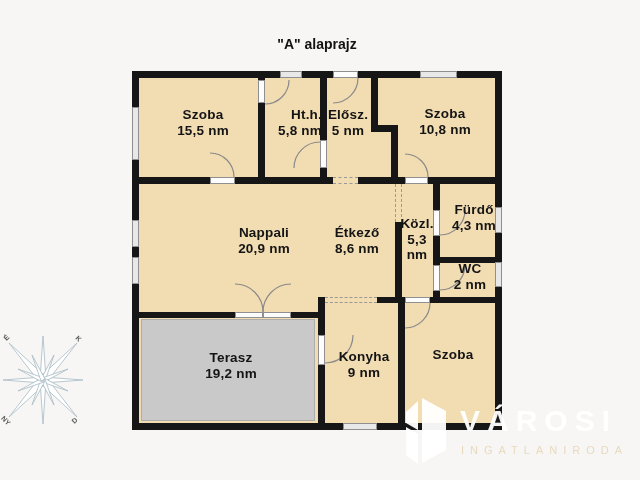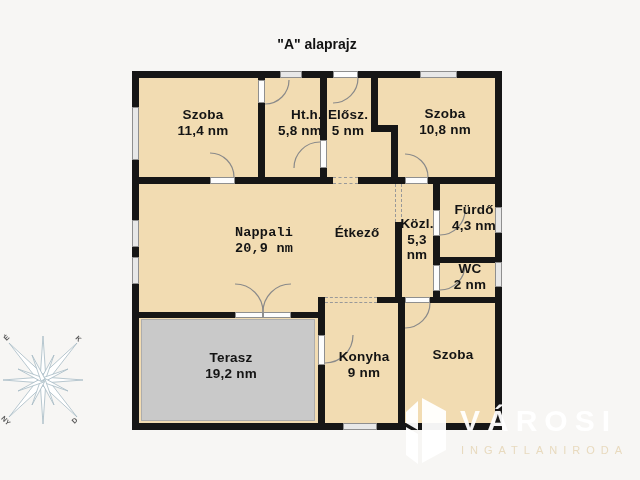--- a/index.html
+++ b/index.html
@@ -107,40 +107,41 @@
         <path d="M440 290 A25 25 0 0 0 465 265"></path>
         <path d="M430 303 A25 25 0 0 1 405 328"></path>
         <path d="M325 363 A28 28 0 0 0 353 335"></path>
         <path d="M235 284 A28 28 0 0 1 263 312"></path>
         <path d="M291 284 A28 28 0 0 0 263 312"></path>
       </g>
     </svg>
 
     <div class="room" style="left:148px;top:107px;width:110px;">
       <span>Szoba</span>
-      <span>11,4 nm</span>
+      <span>15,5 nm</span>
     </div>
     <div class="room" style="left:266px;top:107px;width:56px;text-align:right;">
       <span>Ht.h.</span>
       <span>5,8 nm</span>
     </div>
     <div class="room" style="left:324px;top:107px;width:48px;">
       <span>Elősz.</span>
       <span>5 nm</span>
     </div>
     <div class="room" style="left:398px;top:106px;width:94px;">
       <span>Szoba</span>
       <span>10,8 nm</span>
     </div>
-    <div class="room" style="left:214px;top:225px;width:100px;font-family:Liberation Mono, monospace;">
+    <div class="room" style="left:214px;top:225px;width:100px;">
       <span>Nappali</span>
       <span>20,9 nm</span>
     </div>
     <div class="room" style="left:312px;top:225px;width:90px;">
       <span>Étkező</span>
+      <span>8,6 nm</span>
     </div>
     <div class="room" style="left:399px;top:216px;width:36px;">
       <span>Közl.</span>
       <span>5,3 nm</span>
     </div>
     <div class="room" style="left:446px;top:202px;width:56px;">
       <span>Fürdő</span>
       <span>4,3 nm</span>
     </div>
     <div class="room" style="left:446px;top:261px;width:48px;">

